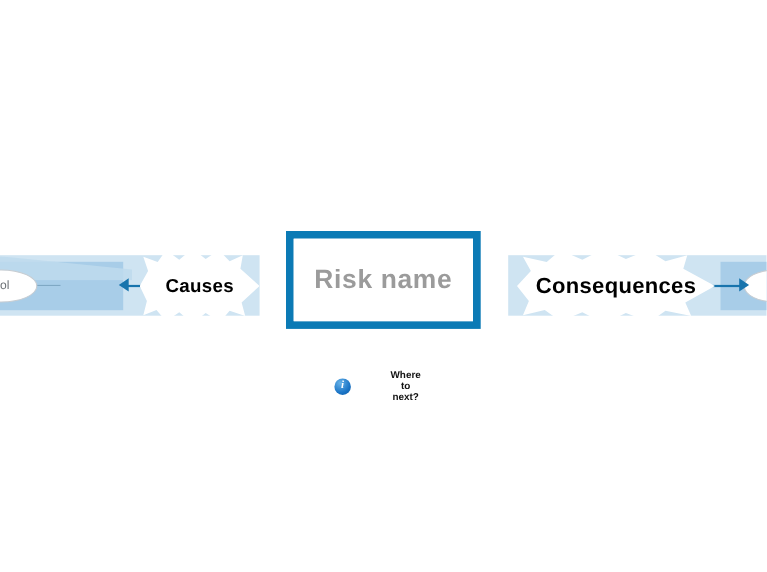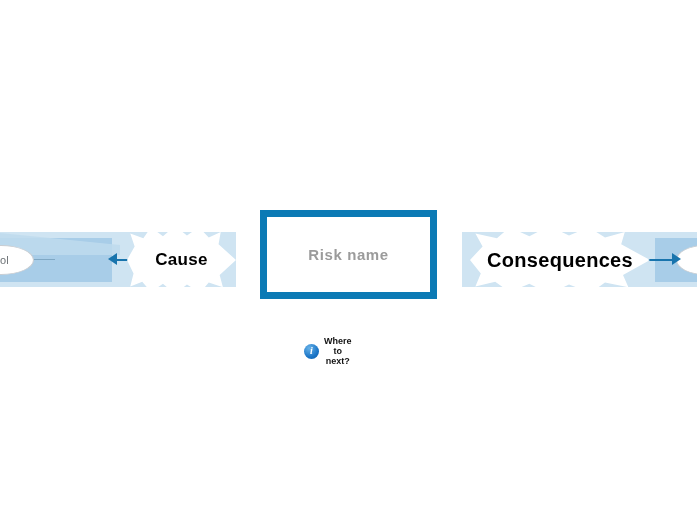--- a/index.html
+++ b/index.html
@@ -193,21 +193,21 @@
     width: 100%;
     height: 100%;
     border: 1px solid #ffffff;
     box-sizing: border-box;
     display: flex;
     align-items: center;
     justify-content: center;
   }
   #risk-name {
     color: #9b9b9b;
-    font-size: 15px;
+    font-size: 24px;
     font-weight: bold;
     letter-spacing: .6px;
     font-family: "Liberation Sans", sans-serif;
   }
 
   
   #where-next {
     position: absolute;
     left: 304px;
     top: 336px;
@@ -232,20 +232,21 @@
     font-family: "Liberation Serif", serif;
   }
   #where-next-text {
     color: #111111;
     font-size: 9px;
     font-weight: bold;
     line-height: 1.12;
     text-align: center;
     white-space: pre-line;
     font-family: "Liberation Sans", sans-serif;
+    margin-left: 31px;
   }
 </style>
 </head>
 <body>
 
 <div id="canvas">
 
   <div class="band" id="band-left"></div>
   <div class="group-box" id="group-left"></div>
   <div id="wash-left"></div>
@@ -261,21 +262,21 @@
   <div class="node-ellipse" id="node-consequence">
     
   </div>
 
   <div class="arrow-line" id="arrow-causes-line"></div>
   <div class="arrow-head" id="arrow-causes-head"></div>
   <div class="arrow-line" id="arrow-cons-line"></div>
   <div class="arrow-head" id="arrow-cons-head"></div>
 
   <div class="starburst" id="burst-causes">
-    <span class="burst-label">Cause</span>
+    <span class="burst-label">Causes</span>
   </div>
   <div class="starburst" id="burst-consequences">
     <span class="burst-label">Consequences</span>
   </div>
 
   <div id="risk-box">
     <div id="risk-box-inner">
       <span id="risk-name">Risk name</span>
     </div>
   </div>

